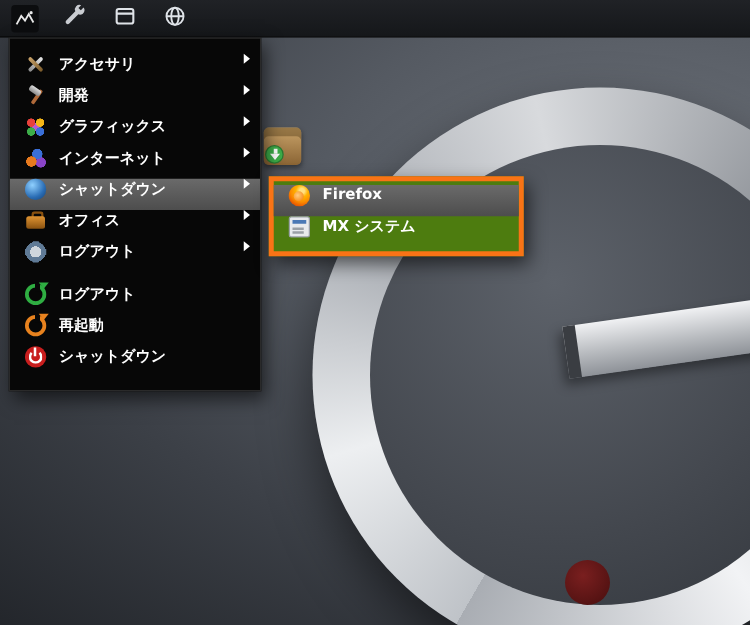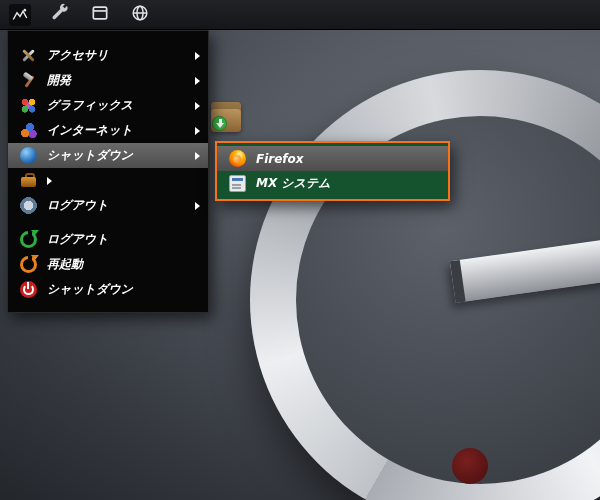--- a/index.html
+++ b/index.html
@@ -48,31 +48,31 @@
   .tb-logo-box{width:22px;height:22px;border-radius:3px;background:#0c0d0f;display:flex;align-items:center;justify-content:center}
 
   
   .menu{
     position:absolute;left:7px;top:30px;width:202px;
     background:#070707;border:1px solid #2a2a2a;box-sizing:border-box;
     padding:12px 0 10px 0;z-index:30;
     box-shadow:4px 6px 14px rgba(0,0,0,.6);
   }
   .mi{
-    height:25px;display:flex;align-items:center;gap:10px;
-    padding:0 8px 0 12px;cursor:pointer;color:#fff;font-style:italic;
+    height:25px;display:flex;align-items:flex-start;gap:10px;
+    padding:0 8px 0 12px;cursor:pointer;color:#fff;
   }
   .mi .lbl{flex:1;font-size:12px;font-weight:bold;white-space:nowrap;overflow:hidden}
   .mi.hl{background:linear-gradient(#6a6a6a,#4d4d4d)}
   .arrow{width:0;height:0;border-left:5px solid #fff;border-top:4px solid transparent;border-bottom:4px solid transparent}
   .menu-gap{height:9px}
 
   .submenu{
-    position:absolute;left:215px;top:141px;width:235px;
-    background:#14532d;border:2px solid #f97316;box-sizing:border-box;
+    position:absolute;left:215px;top:141px;width:204px;
+    background:#4d7c0f;border:4px solid #f97316;box-sizing:border-box;
     padding:3px 0;z-index:31;
     box-shadow:4px 6px 14px rgba(0,0,0,.6);
   }
 
   
   .ic{width:17px;height:17px;position:relative;flex:0 0 17px;display:inline-block}
 
   .ic-accessories::before,.ic-accessories::after{content:"";position:absolute;left:7px;top:1px;width:3px;height:15px;border-radius:2px;background:linear-gradient(#e8e8e8,#8a8a8a)}
   .ic-accessories::before{transform:rotate(45deg)}
   .ic-accessories::after{transform:rotate(-45deg);background:linear-gradient(#caa36a,#7a5a2a)}
@@ -219,20 +219,21 @@
   </div>
 
   <div class="mi hl">
     <span class="ic ic-internet"></span>
     <span class="lbl">シャットダウン</span>
     <span class="arrow"></span>
   </div>
 
   <div class="mi">
     <span class="ic ic-office"></span>
+    <span class="lbl">オフィス</span>
     <span class="arrow"></span>
   </div>
 
 
 
   <div class="mi">
     <span class="ic ic-system"></span>
     <span class="lbl">ログアウト</span>
     <span class="arrow"></span>
   </div>

